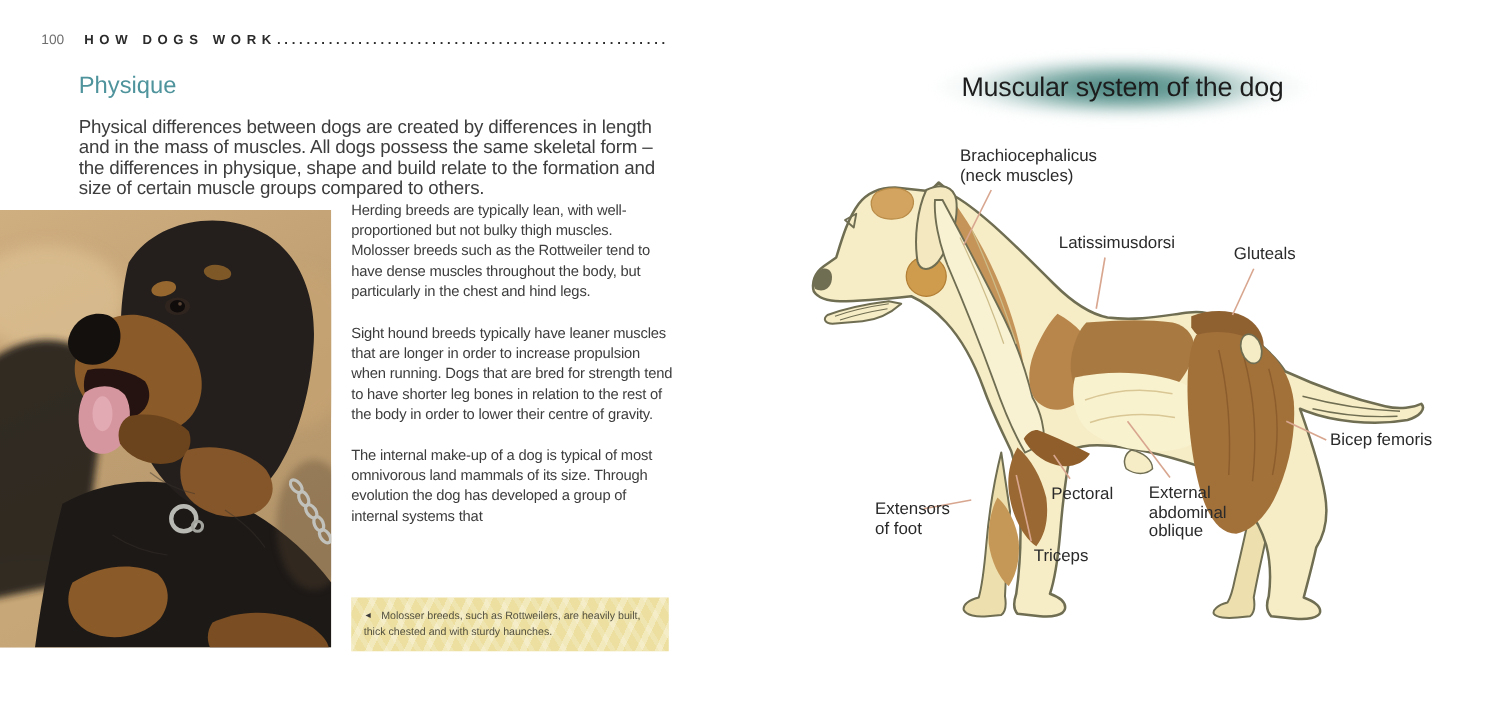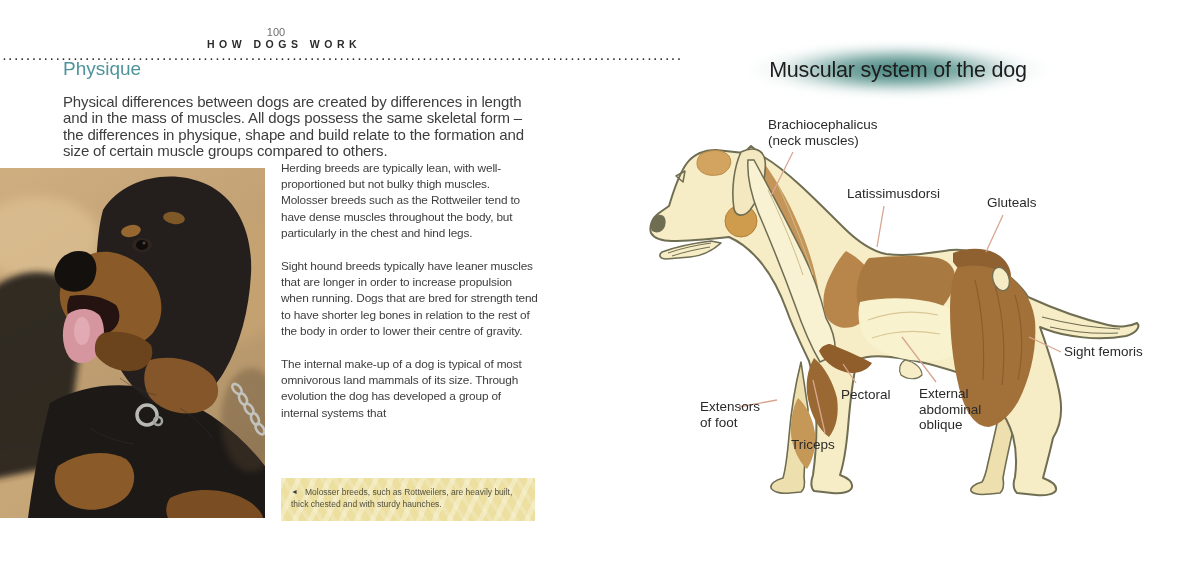--- a/index.html
+++ b/index.html
@@ -1,20 +1,20 @@
 <!DOCTYPE html>
 <html><head>
 <meta charset="utf-8">
 <style>
   html,body{margin:0;padding:0;background:#ffffff;}
   body{width:1200px;height:565px;font-family:"Liberation Sans",sans-serif;}
   .page{position:relative;width:1200px;height:565px;background:#fff;overflow:hidden;}
 
   
-  .header{position:absolute;left:33px;top:26px;width:502px;display:flex;align-items:center;flex-direction:column;}
+  .header{position:absolute;left:33px;top:26px;width:502px;display:flex;align-items:center;}
   .pagenum{color:#6e6e6e;font-size:11px;margin-right:16px;flex:0 0 auto;}
   .htitle{font-weight:bold;font-size:10.5px;letter-spacing:4.5px;color:#2b2b2b;white-space:nowrap;flex:0 0 auto;}
   .hdots{font-weight:bold;font-size:10.5px;letter-spacing:3px;color:#2b2b2b;white-space:nowrap;overflow:hidden;flex:1 1 auto;}
 
   
   .sec1{position:absolute;left:63px;top:58px;margin:0;font-size:19px;font-weight:400;color:#4f949c;}
   .intro{position:absolute;left:63px;top:94px;width:478px;margin:0;font-size:15px;line-height:16.4px;color:#3d3d3d;letter-spacing:-0.15px;}
   .photo{position:absolute;left:0;top:168px;width:265px;height:350px;}
   .photo svg{display:block;}
   .textcol{position:absolute;left:281px;top:160px;width:258px;color:#3d3d3d;font-size:11.8px;line-height:16.2px;letter-spacing:-0.15px;}
@@ -41,21 +41,21 @@
   
   .diagram{position:absolute;left:640px;top:118px;width:530px;height:400px;}
   .lbl{position:absolute;font-size:13.5px;line-height:15.5px;color:#2a2a2a;}
   .lbl .ln{display:block;}
   .lbl-brachiocephalicus{left:768px;top:117px;}
   .lbl-latissimusdorsi{left:847px;top:186px;}
   .lbl-gluteals{left:987px;top:195px;}
   .lbl-bicep{left:1064px;top:344px;}
   .lbl-pectoral{left:841px;top:387px;}
   .lbl-external{left:919px;top:386px;}
-  .lbl-triceps{left:791px;top:437px;}
+  .lbl-triceps{left:827px;top:437px;}
   .lbl-extensors{left:669px;top:399px;margin-left:31px;}
 </style>
 </head>
 <body>
 
 <div class="page">
 
   <div class="header">
     <span class="pagenum">100</span>
     <span class="htitle">HOW DOGS WORK</span>
@@ -218,21 +218,21 @@
     <span class="ln">Brachiocephalicus</span>
     <span class="ln">(neck muscles)</span>
   </div>
   <div class="lbl lbl-latissimusdorsi">
     <span class="ln">Latissimusdorsi</span>
   </div>
   <div class="lbl lbl-gluteals">
     <span class="ln">Gluteals</span>
   </div>
   <div class="lbl lbl-bicep">
-    <span class="ln">Sight femoris</span>
+    <span class="ln">Bicep femoris</span>
   </div>
   <div class="lbl lbl-pectoral">
     <span class="ln">Pectoral</span>
   </div>
   <div class="lbl lbl-external">
     <span class="ln">External</span>
     <span class="ln">abdominal</span>
     <span class="ln">oblique</span>
   </div>
   <div class="lbl lbl-triceps">

